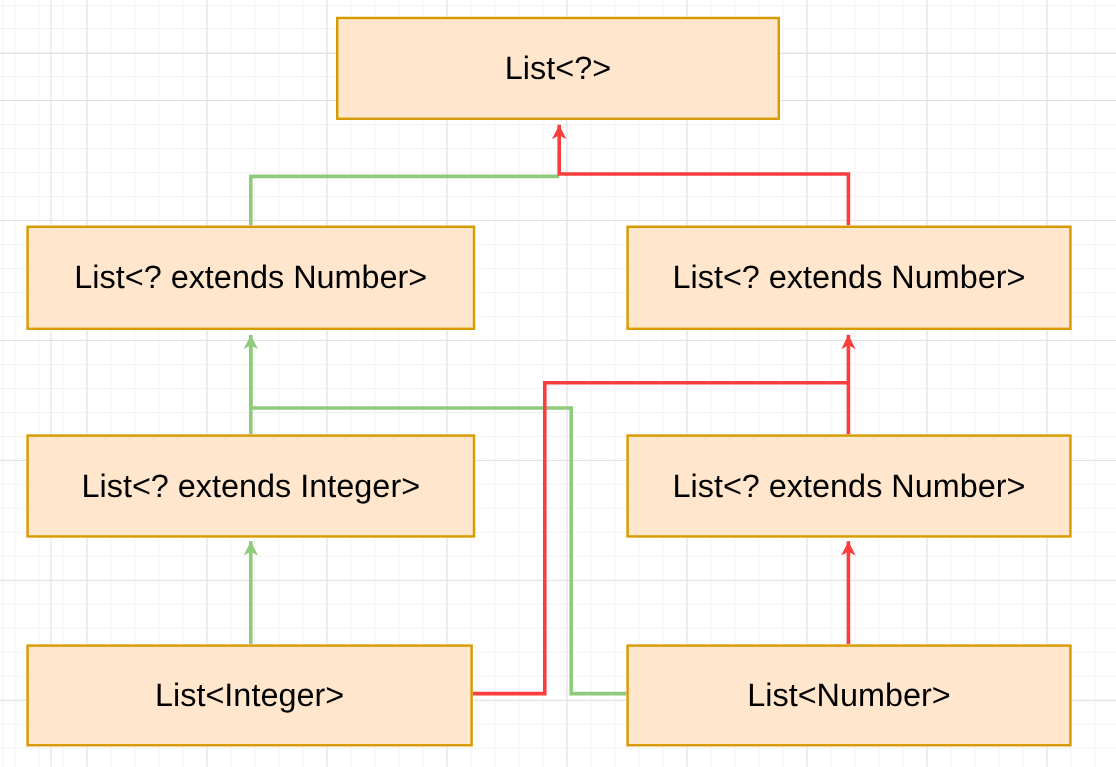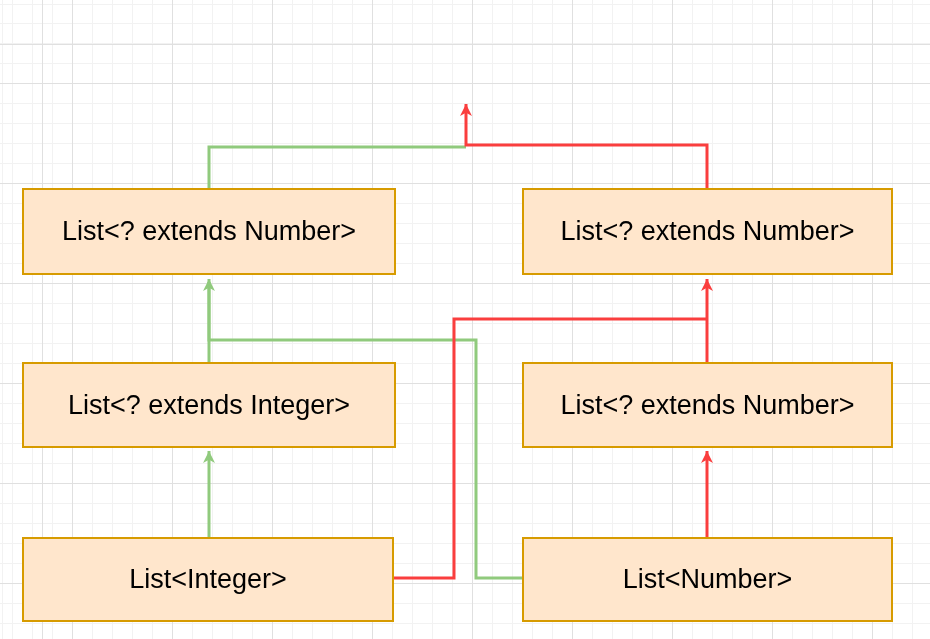--- a/index.html
+++ b/index.html
@@ -58,20 +58,23 @@
     <path class="edge" data-edge-color="green" d="M209,362 V279" marker-end="url(#arrow-green)"></path>
     <path class="edge" data-edge-color="green" d="M209,188 V147 H466"></path>
     <path class="edge" data-edge-color="green" d="M209,537 V451" marker-end="url(#arrow-green)"></path>
 
     <path class="edge" data-edge-color="red" d="M394,578 H454 V319 H707"></path>
     <path class="edge" data-edge-color="red" d="M707,362 V279" marker-end="url(#arrow-red)"></path>
     <path class="edge" data-edge-color="red" d="M707,188 V145 H466 V104" marker-end="url(#arrow-red)"></path>
     <path class="edge" data-edge-color="red" d="M707,537 V451" marker-end="url(#arrow-red)"></path>
   </svg>
 
+  <div class="node n-top">
+    <span>List&lt;?&gt;</span>
+  </div>
 
   <div class="node n-r2l">
     <span>List&lt;? extends Number&gt;</span>
   </div>
 
   <div class="node n-r2r">
     <span>List&lt;? extends Number&gt;</span>
   </div>
 
   <div class="node n-r3l">

